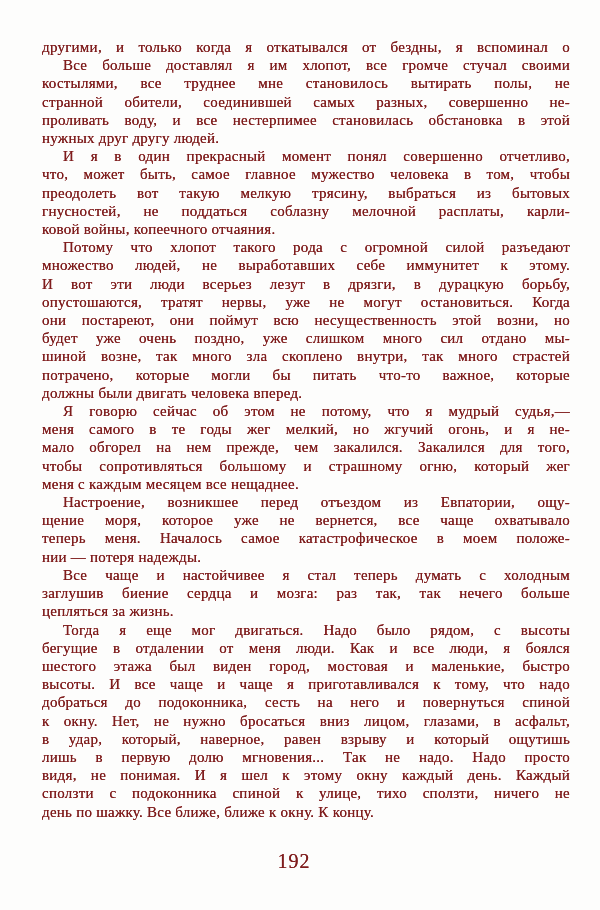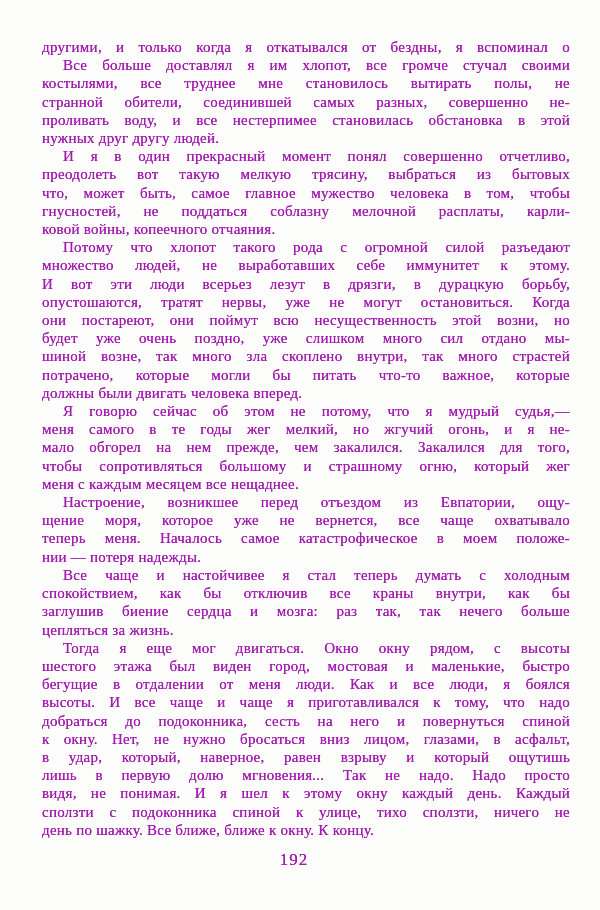--- a/index.html
+++ b/index.html
@@ -43,44 +43,44 @@
     text-indent: 21px;
   }
   .page-number {
     position: absolute;
     left: 42px;
     top: 850px;
     width: 528px;
     padding-right: 24px;
     box-sizing: border-box;
     text-align: center;
-    font-size: 17px;
+    font-size: 20px;
     letter-spacing: 1px;
     text-shadow: 0 0 0.4px currentColor;
   }
 </style>
 </head>
 <body>
 
-<div class="page" style="background: rgb(253, 253, 252); color: #a21caf;">
+<div class="page" style="background: rgb(253, 253, 252); color: #7f1d1d;">
   <div class="text-block">
       <div class="para">
         <div class="line">другими, и только когда я откатывался от бездны, я вспоминал о</div>
       </div>
       <div class="para">
         <div class="line indent">Все больше доставлял я им хлопот, все громче стучал своими</div>
         <div class="line">костылями, все труднее мне становилось вытирать полы, не</div>
         <div class="line">странной обители, соединившей самых разных, совершенно не-</div>
         <div class="line">проливать воду, и все нестерпимее становилась обстановка в этой</div>
         <div class="line last">нужных друг другу людей.</div>
       </div>
       <div class="para">
         <div class="line indent">И я в один прекрасный момент понял совершенно отчетливо,</div>
+        <div class="line">что, может быть, самое главное мужество человека в том, чтобы</div>
         <div class="line">преодолеть вот такую мелкую трясину, выбраться из бытовых</div>
-        <div class="line">что, может быть, самое главное мужество человека в том, чтобы</div>
         <div class="line">гнусностей, не поддаться соблазну мелочной расплаты, карли-</div>
         <div class="line last">ковой войны, копеечного отчаяния.</div>
       </div>
       <div class="para">
         <div class="line indent">Потому что хлопот такого рода с огромной силой разъедают</div>
         <div class="line">множество людей, не выработавших себе иммунитет к этому.</div>
         <div class="line">И вот эти люди всерьез лезут в дрязги, в дурацкую борьбу,</div>
         <div class="line">опустошаются, тратят нервы, уже не могут остановиться. Когда</div>
         <div class="line">они постареют, они поймут всю несущественность этой возни, но</div>
         <div class="line">будет уже очень поздно, уже слишком много сил отдано мы-</div>
@@ -96,28 +96,27 @@
         <div class="line last">меня с каждым месяцем все нещаднее.</div>
       </div>
       <div class="para">
         <div class="line indent">Настроение, возникшее перед отъездом из Евпатории, ощу-</div>
         <div class="line">щение моря, которое уже не вернется, все чаще охватывало</div>
         <div class="line">теперь меня. Началось самое катастрофическое в моем положе-</div>
         <div class="line last">нии — потеря надежды.</div>
       </div>
       <div class="para">
         <div class="line indent">Все чаще и настойчивее я стал теперь думать с холодным</div>
-        <div class="line">спокойствием, как бы отключив все краны внутри, как бы</div>
         <div class="line">заглушив биение сердца и мозга: раз так, так нечего больше</div>
         <div class="line last">цепляться за жизнь.</div>
       </div>
       <div class="para">
-        <div class="line indent">Тогда я еще мог двигаться. Окно окну рядом, с высоты</div>
+        <div class="line indent">Тогда я еще мог двигаться. Надо было рядом, с высоты</div>
+        <div class="line">бегущие в отдалении от меня люди. Как и все люди, я боялся</div>
         <div class="line">шестого этажа был виден город, мостовая и маленькие, быстро</div>
-        <div class="line">бегущие в отдалении от меня люди. Как и все люди, я боялся</div>
         <div class="line">высоты. И все чаще и чаще я приготавливался к тому, что надо</div>
         <div class="line">добраться до подоконника, сесть на него и повернуться спиной</div>
         <div class="line">к окну. Нет, не нужно бросаться вниз лицом, глазами, в асфальт,</div>
         <div class="line">в удар, который, наверное, равен взрыву и который ощутишь</div>
         <div class="line">лишь в первую долю мгновения... Так не надо. Надо просто</div>
         <div class="line">видя, не понимая. И я шел к этому окну каждый день. Каждый</div>
         <div class="line">сползти с подоконника спиной к улице, тихо сползти, ничего не</div>
         <div class="line last">день по шажку. Все ближе, ближе к окну. К концу.</div>
       </div>
     </div>

